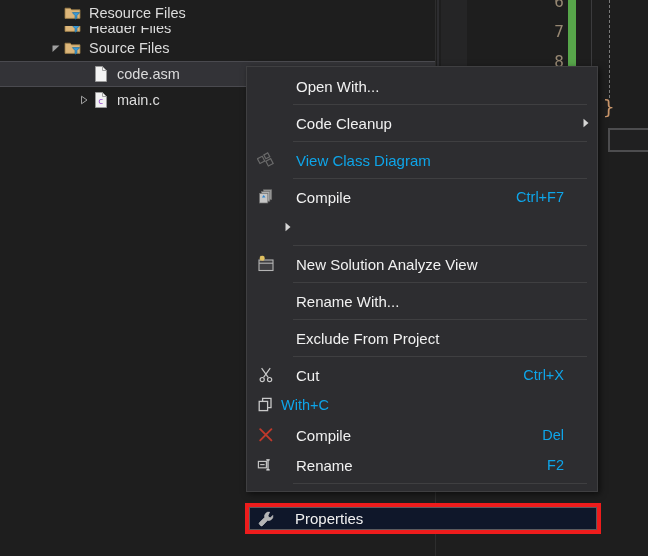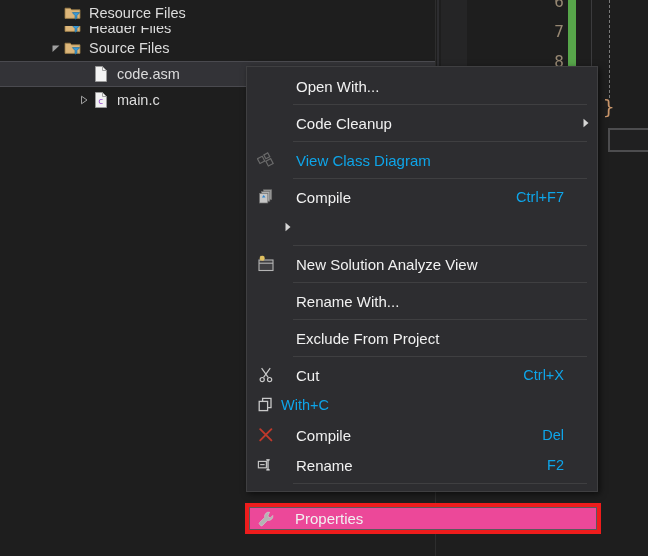--- a/index.html
+++ b/index.html
@@ -166,21 +166,21 @@
   
   #properties-wrap {
     position: absolute;
     left: 245px; top: 503px;
     width: 356px; height: 31px;
     border: 4px solid #ee1c1c;
     background: #ee1c1c;
   }
   #properties-row {
     width: 100%; height: 100%;
-    background: #ec4899;
+    background: #0f172a;
     border: 1px solid #5a5a5e;
     display: flex;
     align-items: center;
     color: #f1f1f1;
     font-size: 15px;
   }
   #properties-row .mi-icon {
     width: 30px; height: 22px; flex: 0 0 30px;
     margin-left: 1px;
     display: flex; align-items: center; justify-content: center;

